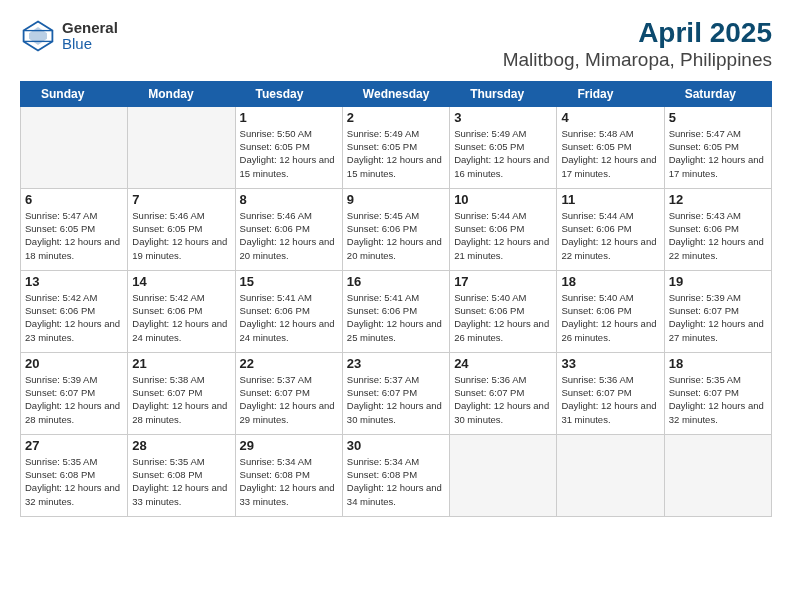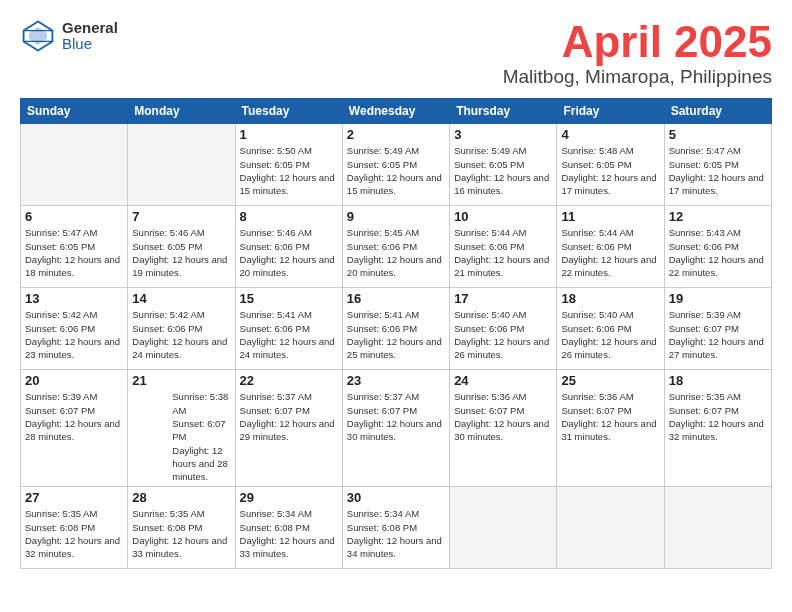--- a/index.html
+++ b/index.html
@@ -44,42 +44,42 @@
       color: #1a5fa8;
     }
     .logo-icon {
       width: 36px;
       height: 36px;
     }
     .title-section {
       text-align: right;
     }
     .month-title {
-      font-size: 44px;
+      font-size: 28px;
       font-weight: bold;
-      color: #ef4444;
+      color: #0c4a6e;
       line-height: 1.1;
     }
     .location {
       font-size: 19px;
       color: #444;
     }
     .calendar {
       flex: 1;
       border: 1px solid #ccc;
       border-collapse: collapse;
       width: 100%;
       table-layout: fixed;
     }
     .calendar th {
       background: #1a5fa8;
       color: #fff;
       font-size: 12px;
       font-weight: bold;
-      padding: 5px 6px;
+      padding: 5px 20px;
       text-align: left;
       border: 1px solid #1a5fa8;
     }
     .calendar td {
       vertical-align: top;
       border: 1px solid #ccc;
       padding: 3px 4px;
       font-size: 9.5px;
       color: #333;
       background: #fff;
@@ -262,21 +262,21 @@
         </tr>
         <tr>
           <td>
             <span class="day-number">20</span>
             <div class="day-info" style="white-space: pre-line;">Sunrise: 5:39 AM
 Sunset: 6:07 PM
 Daylight: 12 hours and 28 minutes.</div>
           </td>
           <td>
             <span class="day-number">21</span>
-            <div class="day-info" style="white-space: pre-line; margin-left: 40px;">Sunrise: 5:38 AM
+            <div class="day-info" style="white-space: pre-line;">Sunrise: 5:38 AM
 Sunset: 6:07 PM
 Daylight: 12 hours and 28 minutes.</div>
           </td>
           <td>
             <span class="day-number">22</span>
             <div class="day-info" style="white-space: pre-line;">Sunrise: 5:37 AM
 Sunset: 6:07 PM
 Daylight: 12 hours and 29 minutes.</div>
           </td>
           <td>
@@ -285,21 +285,21 @@
 Sunset: 6:07 PM
 Daylight: 12 hours and 30 minutes.</div>
           </td>
           <td>
             <span class="day-number">24</span>
             <div class="day-info" style="white-space: pre-line;">Sunrise: 5:36 AM
 Sunset: 6:07 PM
 Daylight: 12 hours and 30 minutes.</div>
           </td>
           <td>
-            <span class="day-number">25</span>
+            <span class="day-number">33</span>
             <div class="day-info" style="white-space: pre-line;">Sunrise: 5:36 AM
 Sunset: 6:07 PM
 Daylight: 12 hours and 31 minutes.</div>
           </td>
           <td>
             <span class="day-number">18</span>
             <div class="day-info" style="white-space: pre-line;">Sunrise: 5:35 AM
 Sunset: 6:07 PM
 Daylight: 12 hours and 32 minutes.</div>
           </td>

